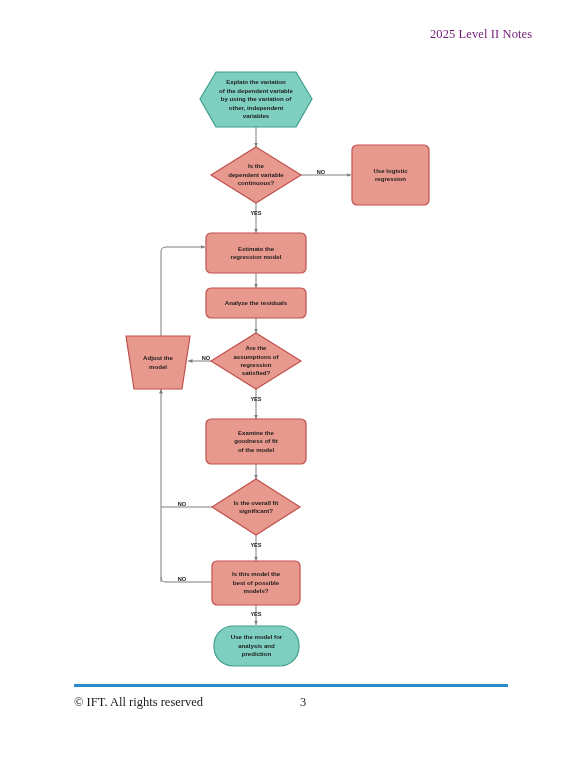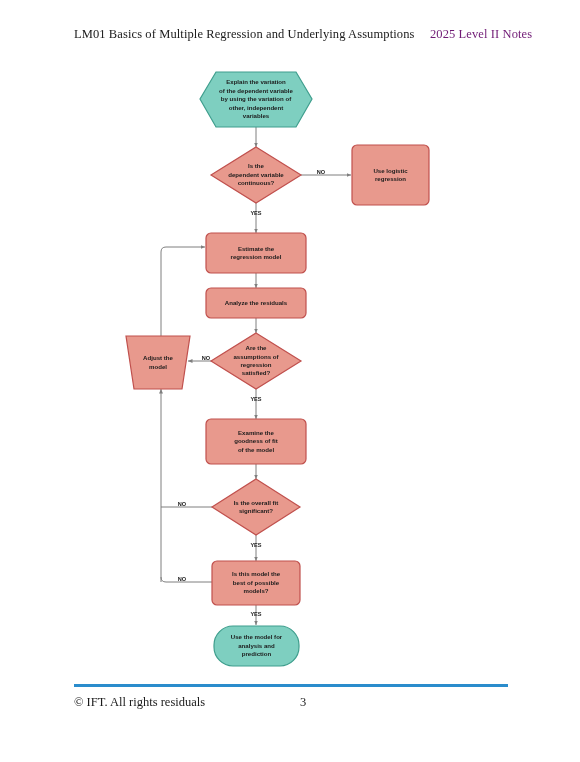--- a/index.html
+++ b/index.html
@@ -101,21 +101,20 @@
     font-weight: bold;
     color: #1b1b1b;
     text-align: center;
     white-space: nowrap;
   }
 </style>
 </head>
 <body>
 
 <div id="page-header">
-  <div id="header-title">LM01 Basics of Multiple Regression and Underlying Assumptions</div>
   <div id="header-edition">2025 Level II Notes</div>
 </div>
 
 <div id="flowchart">
 
   <svg id="flow-svg" width="580" height="625" viewBox="0 0 580 625">
     <defs>
       <marker id="arrow" viewBox="0 0 10 10" refX="9" refY="5" markerWidth="5" markerHeight="5" orient="auto-start-reverse">
         <path d="M 0 1 L 9 5 L 0 9 z" fill="#7f7f7f"></path>
       </marker>
@@ -274,15 +273,15 @@
   <div class="edge-label" style="left:241px; top:487px; width:30px;">YES</div>
 
   <div class="edge-label" style="left:167px; top:521px; width:30px;">NO</div>
 
   <div class="edge-label" style="left:241px; top:556px; width:30px;">YES</div>
 
 </div>
 
 <div id="page-footer">
   <div id="footer-rule"></div>
-  <div id="footer-copyright">© IFT. All rights residuals</div>
+  <div id="footer-copyright">© IFT. All rights reserved</div>
   <div id="footer-pagenum">3</div>
 </div>
 
 </body></html>

